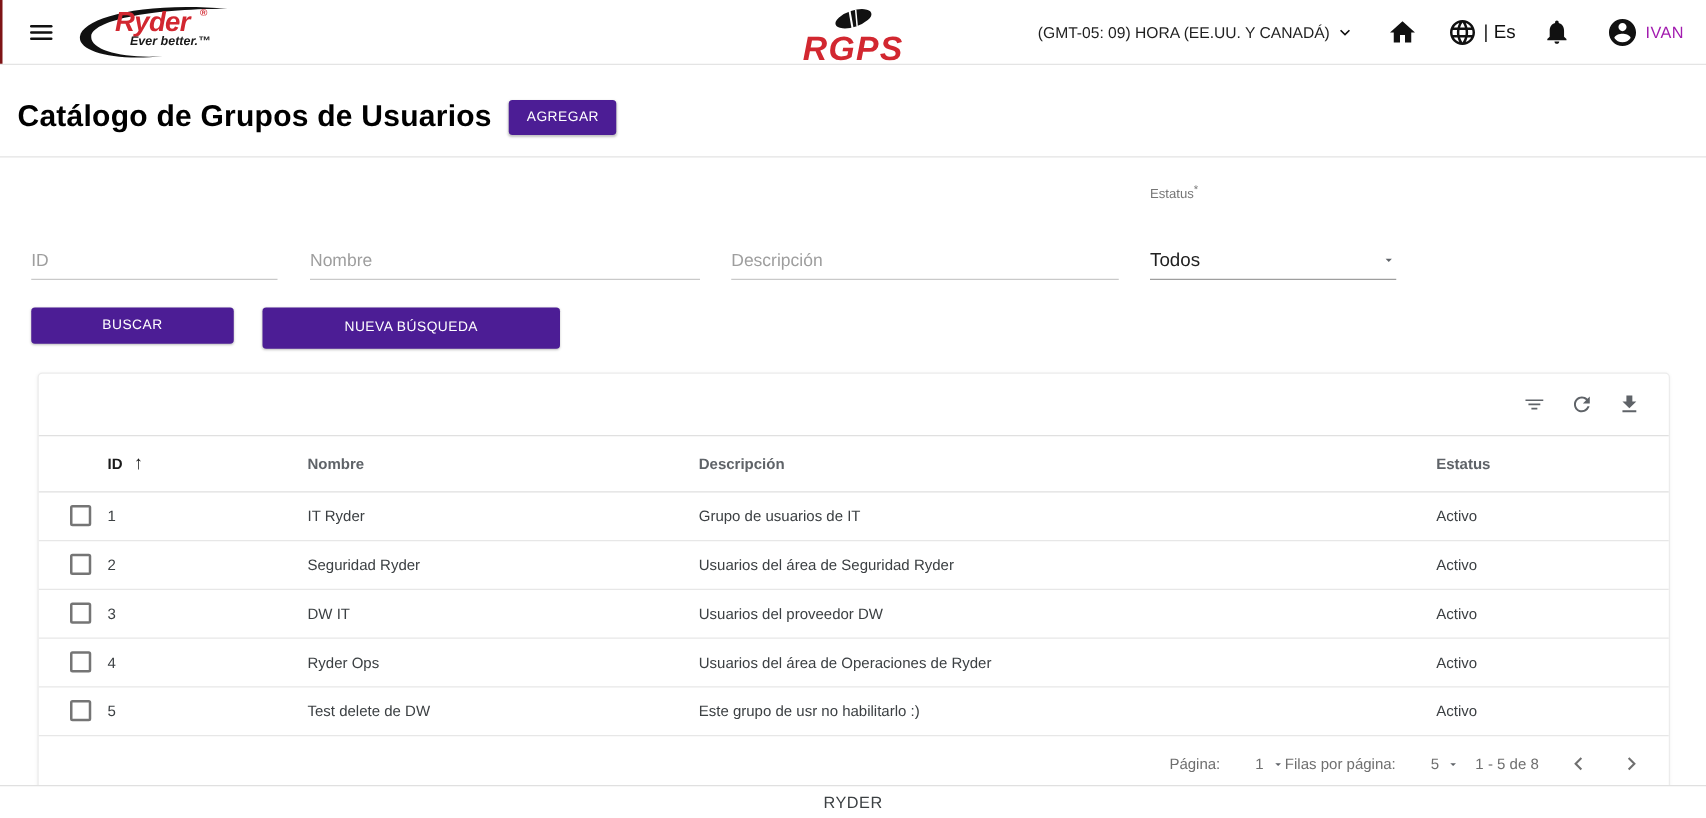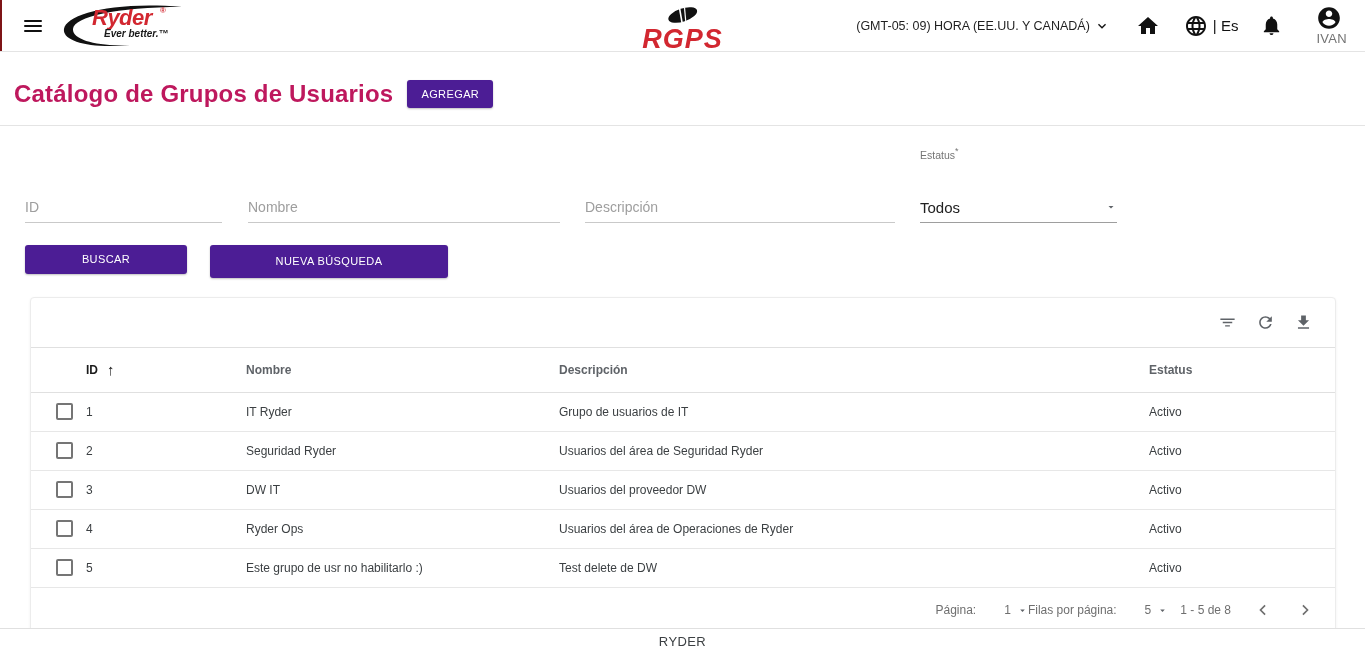--- a/index.html
+++ b/index.html
@@ -25,26 +25,26 @@
   .rgps-word { font-size:27px; font-weight:bold; font-style:italic; color:#d22730; letter-spacing:1px; }
 
   .hdr-right { margin-left:auto; display:flex; align-items:center; margin-right:18px; }
   .tz { display:flex; align-items:center; font-size:12.5px; color:#1f1f1f; cursor:pointer; white-space:nowrap; }
   .tz svg { margin-left:4px; }
   .hdr-icon { display:flex; align-items:center; cursor:pointer; }
   .home-btn { margin-left:26px; }
   .lang-btn { margin-left:24px; font-size:15px; color:#111; }
   .lang-btn .lang-label { margin-left:5px; }
   .bell-btn { margin-left:22px; }
-  .user-btn { margin-left:28px; font-size:13px; color:#737373;flex-direction:column; }
+  .user-btn { margin-left:28px; font-size:13px; color:#a21caf; }
   .user-btn .user-name { margin-left:5px; letter-spacing:0.3px; }
 
   
   .title-row { display:flex; align-items:center; padding:28px 0 0 14px; }
-  .page-title { font-size:24px; font-weight:bold; color:#be185d; letter-spacing:0.2px; }
+  .page-title { font-size:24px; font-weight:bold; color:#000000; letter-spacing:0.2px; }
   .btn-red { background:#4c1d95; color:#fff; border:none; border-radius:3px; font-weight:normal;
     font-family:inherit; font-size:11px; letter-spacing:0.4px; cursor:pointer;
     box-shadow:0 1px 2px rgba(0,0,0,0.25); }
   .add-btn { margin-left:14px; padding:8px 14px; }
   .title-divider { border:none; border-top:1px solid #e4e4e4; margin-top:17px; }
 
   
   .form-row { display:flex; align-items:flex-end; padding:20px 0 0 25px; }
   .mat-input { border:none; outline:none; border-bottom:1px solid #c9c9c9; background:transparent;
     font-family:inherit; font-size:14px; color:#212121; padding:6px 0 7px 0; }
@@ -262,22 +262,22 @@
     <div>Ryder Ops</div>
     <div>Usuarios del área de Operaciones de Ryder</div>
     <div>Activo</div>
   </div>
 
   <div class="t-grid t-row">
     <div class="cb-cell">
         <div class="checkbox"></div>
       </div>
     <div>5</div>
+    <div>Test delete de DW</div>
     <div>Este grupo de usr no habilitarlo :)</div>
-    <div>Test delete de DW</div>
     <div>Activo</div>
   </div>
 
   <div class="pager">
     <span class="lbl">Página:</span>
     <div class="pg-select">
       <span class="val">1</span>
       <svg width="11" height="11" viewBox="0 0 24 24">
         <path class="icon-gray" d="M7 10l5 5 5-5z"></path>
       </svg>

